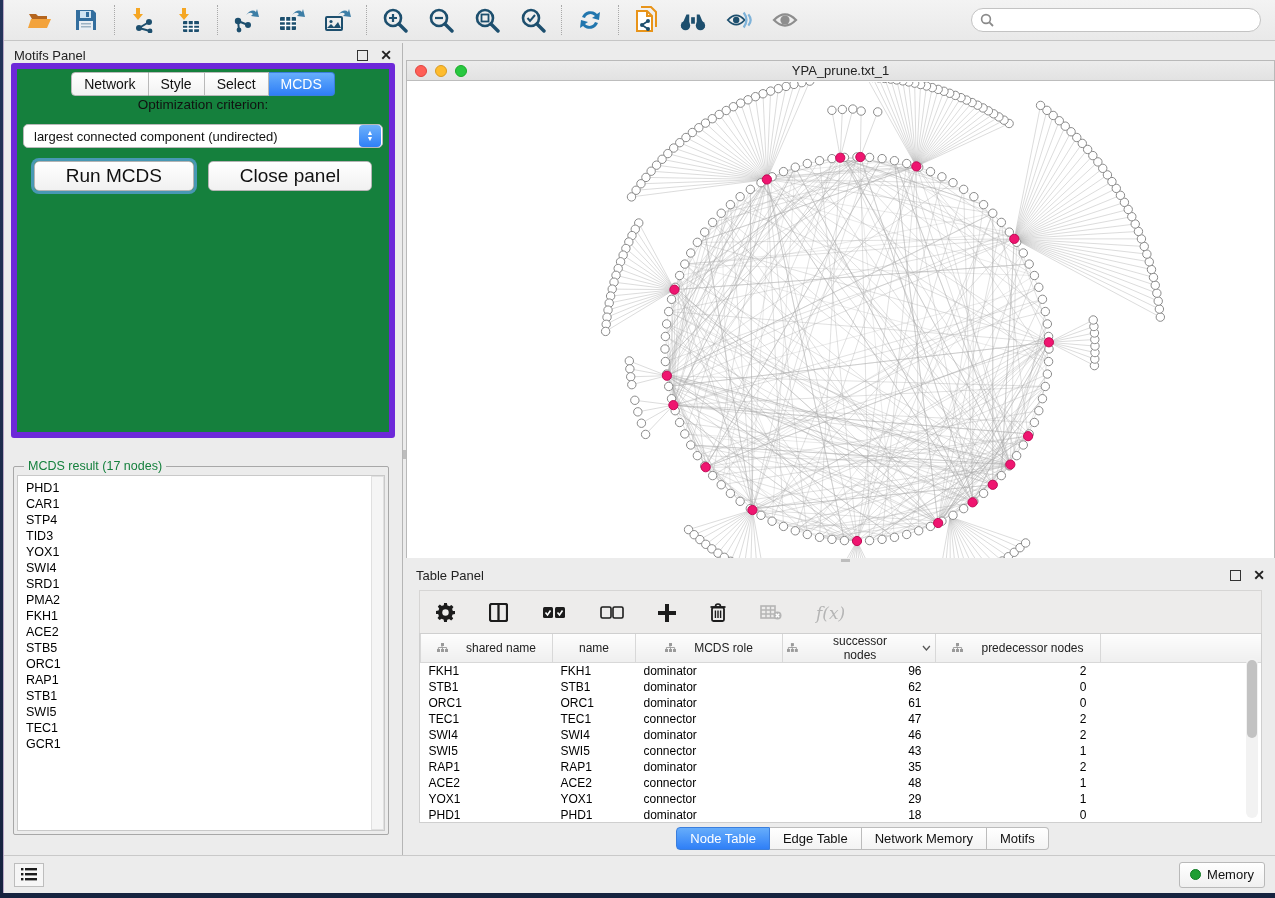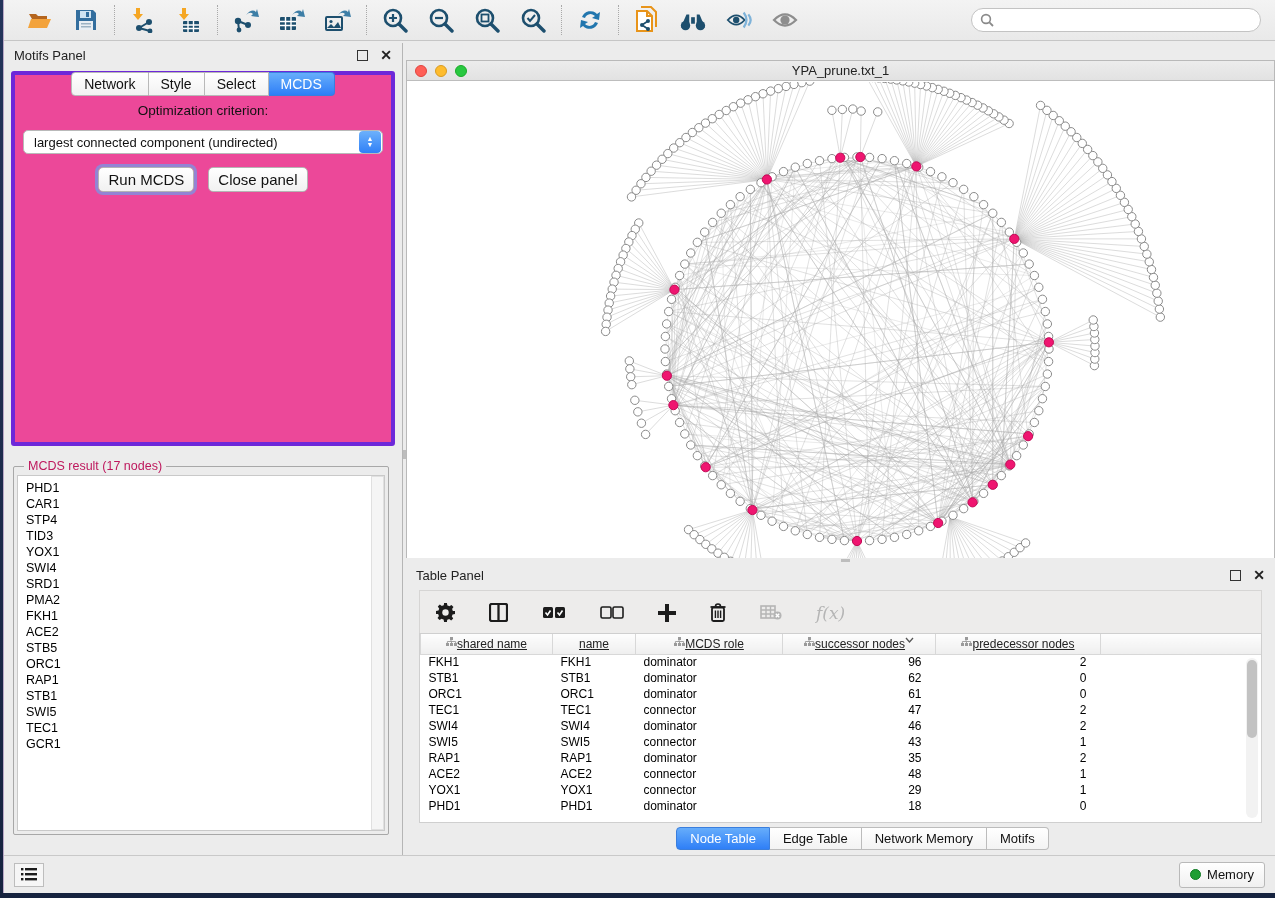--- a/index.html
+++ b/index.html
@@ -20,30 +20,30 @@
   .control-panel { position:absolute; left:0; top:43px; width:399px; bottom:38px; background:#ececec; border-right:1px solid #b5b5b5; }
   .panel-titlebar { height:25px; display:flex; align-items:center; padding:0 10px; font-size:13px; color:#222; }
   .panel-title { flex:1; }
   .float-box { width:11px; height:11px; border:1.5px solid #333; margin-right:12px; cursor:pointer; }
   .close-x { font-size:14px; font-weight:bold; color:#222; cursor:pointer; line-height:11px; }
   .ctabs { display:flex; justify-content:center; margin-top:4px; position:relative; z-index:2; }
   .ctab { min-width:55px; padding:3px 12px; background:linear-gradient(#fff,#f2f2f2); border:1px solid #b9b9b9; border-left:none; font-size:14px; text-align:center; color:#111; cursor:pointer; }
   .ctab:first-child { border-left:1px solid #b9b9b9; border-radius:4px 0 0 4px; }
   .ctab:last-child { border-radius:0 4px 4px 0; }
   .ctab.active { background:linear-gradient(#67aefb,#2e7ef7); color:#fff; border-color:#3a7edd; }
-  .tab-body { position:absolute; left:7px; right:7px; top:28px; height:375px; background:#ec4899; border:4px solid #6d28d9; border-radius:3px; padding-top:28px; }
+  .tab-body { position:absolute; left:7px; right:7px; top:20px; height:375px; background:#15803d; border:6px solid #6d28d9; border-radius:3px; padding-top:28px; }
   .opt-label { text-align:center; font-size:13.5px; color:#111; margin-bottom:12px; }
   .dropdown { margin:0 auto; width:360px; height:24px; background:#fff; border:1px solid #b9b9b9; border-radius:5px; display:flex; align-items:center; cursor:pointer; }
   .dropdown .dd-text { flex:1; font-size:13px; padding-left:10px; color:#111; white-space:nowrap; }
   .dd-stepper { width:22px; height:22px; margin-right:1px; background:linear-gradient(#6db1fb,#2f80f7); border-radius:4px; display:flex; flex-direction:column; align-items:center; justify-content:center; color:#fff; font-size:7px; line-height:6px; }
   .btn-row { display:flex; justify-content:center; gap:14px; margin-top:13px; }
-  .mac-btn { padding:3px 9px; font-size:15px; background:linear-gradient(#ffffff,#f1f1f1); border:1px solid #b4b4b4; border-radius:5px; color:#111; cursor:pointer; }
+  .mac-btn { padding:3px 31px; font-size:19px; background:linear-gradient(#ffffff,#f1f1f1); border:1px solid #b4b4b4; border-radius:5px; color:#111; cursor:pointer; }
   .mac-btn.focused { box-shadow:0 0 0 3px rgba(100,165,245,.65); }
   .result-group { position:absolute; left:9px; right:13px; top:423px; bottom:20px; border:1px solid #a8a8a8; border-radius:2px; }
-  .result-legend { position:absolute; top:-8px; left:10px; background:#ececec; padding:0 4px; font-size:12.5px; color:#be185d; }
+  .result-legend { position:absolute; top:-8px; left:10px; background:#ececec; padding:0 4px; font-size:12.5px; color:#15803d; }
   .result-list { position:absolute; inset:8px 3px 3px 3px; background:#fff; border:1px solid #c9c9c9; overflow:hidden; padding:4px 0 0 8px; }
   .result-item { font-size:12.5px; line-height:16px; color:#000; }
   .result-scroll { position:absolute; top:9px; bottom:4px; right:4px; width:13px; background:#f5f5f5; border:1px solid #e0e0e0; }
 
   
   .net-frame { position:absolute; left:402px; top:43px; right:0; height:515px; background:#fff; border:1px solid #b9b9b9;margin-top:17px; }
   .net-titlebar { height:20px; background:linear-gradient(#ececec,#e2e2e2); border-bottom:1px solid #bdbdbd; display:flex; align-items:center; padding:0 8px; position:relative; }
   .tl { width:12px; height:12px; border-radius:50%; margin-right:8px; cursor:pointer; }
   .net-title { position:absolute; left:0; right:0; text-align:center; font-size:13px; color:#222; pointer-events:none; }
   .net-canvas { position:absolute; left:0; right:0; top:21px; bottom:0; background:#fff; overflow:hidden; }
@@ -53,21 +53,21 @@
   .vsplit-grip { position:absolute; left:399px; top:450px; width:3px; height:9px; background:#bdbdbd; }
 
   
   .table-panel { position:absolute; left:402px; top:563px; right:0; bottom:38px; background:#ececec; }
   .tp-toolbar { margin:2px 13px 0 13px; height:45px; background:#edeceb; border:1px solid #d6d5d4; display:flex; align-items:center; gap:34px; padding:12px 16px; }
   .tp-ic { cursor:pointer; display:flex; align-items:center; }
   .fx { font-family:"DejaVu Serif", serif; font-style:italic; font-size:17px; color:#b5b5b5; }
   .tbl-wrap { position:absolute; left:13px; right:13px; top:70px; bottom:32px; background:#fff; border:1px solid #cfcfcf; overflow:hidden; }
   table.grid { border-collapse:collapse; width:842px; table-layout:fixed; }
   .grid th { background:linear-gradient(#fdfdfd,#efefef); border:1px solid #d8d8d8; border-top:none; font-weight:normal; font-size:12px; color:#222; height:20px; padding:0 4px; position:relative; }
-  .grid th .th-inner { display:flex; align-items:flex-start; justify-content:center; gap:0;text-decoration:underline; }
+  .grid th .th-inner { display:flex; align-items:center; justify-content:center; gap:18px; }
   .grid td { font-size:12px; color:#000; height:16px; padding:0 14px 0 8px; white-space:nowrap; }
   .grid td.num { text-align:right; }
   .tbl-scroll { position:absolute; right:3px; top:24px; bottom:4px; width:12px; background:#f2f2f2; border-radius:6px; }
   .tbl-thumb { position:absolute; left:1px; right:1px; top:2px; height:78px; background:#c2c2c2; border-radius:6px; }
   .tp-tabs { position:absolute; left:0; right:0; bottom:5px; display:flex; justify-content:center; }
   .ttab { padding:3px 13px; font-size:13px; background:linear-gradient(#fff,#f3f3f3); border:1px solid #bcbcbc; border-left:none; color:#111; cursor:pointer; }
   .ttab:first-child { border-left:1px solid #bcbcbc; border-radius:4px 0 0 4px;margin-left:44px; }
   .ttab:last-child { border-radius:0 4px 4px 0; }
   .ttab.active { background:linear-gradient(#66adfb,#2f7ff7); color:#fff; border-color:#3a7edd; }
 

